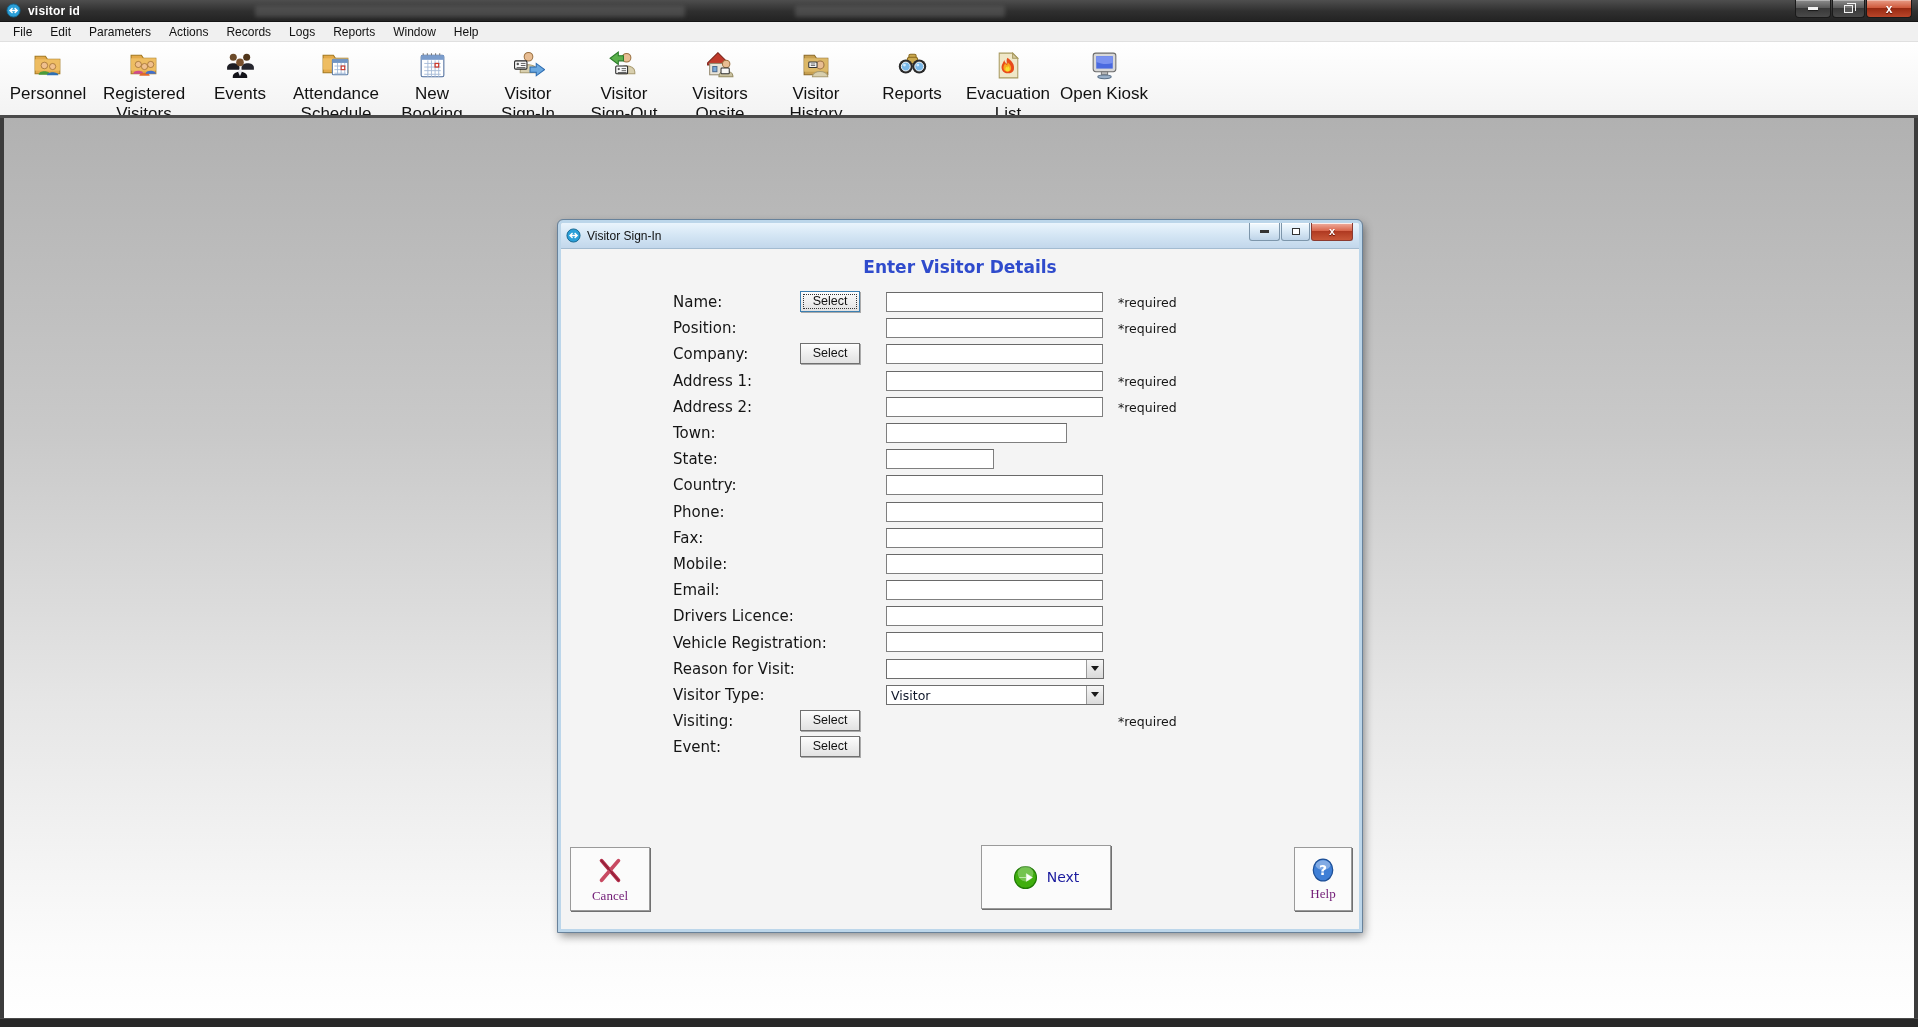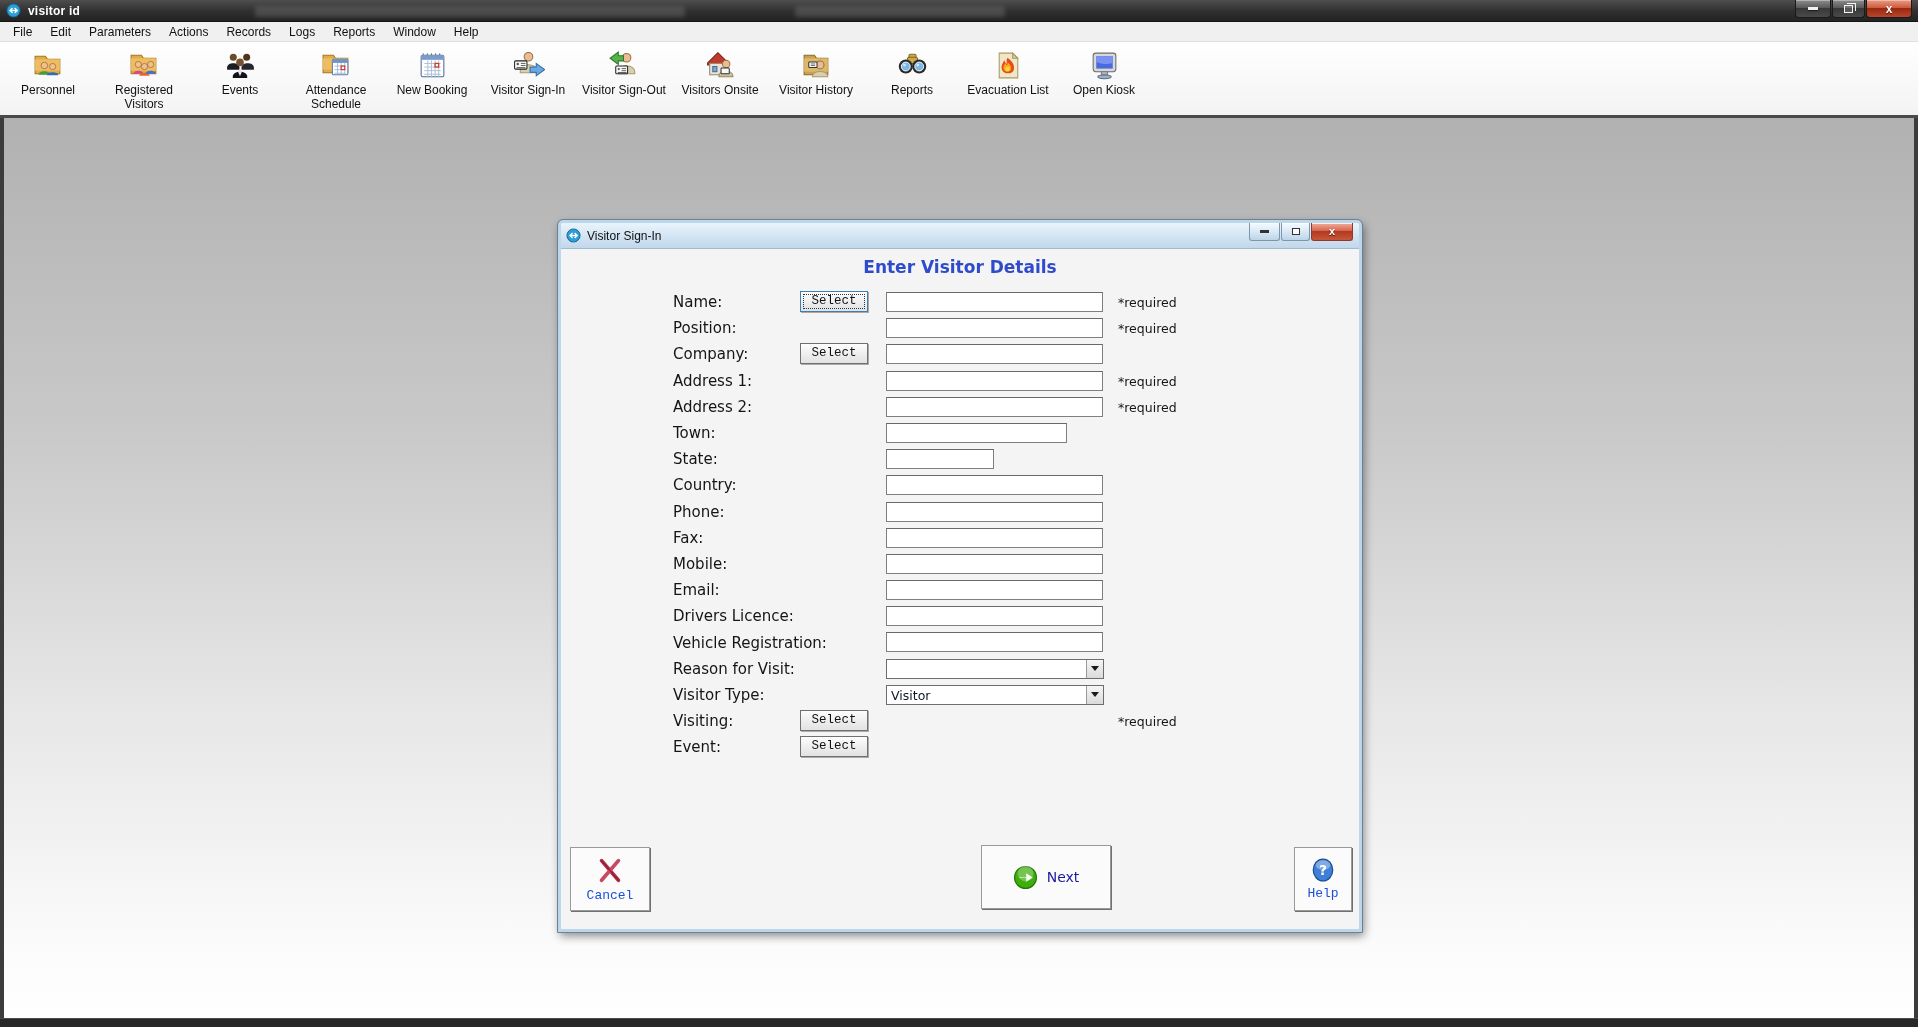--- a/index.html
+++ b/index.html
@@ -30,21 +30,21 @@
   
   .menubar { position:absolute; left:0; top:22px; width:1918px; height:20px; background:#f0f0f0;
     border-bottom:1px solid #e0e0e0; display:flex; align-items:center; padding-left:4px; }
   .menu-item { font-size:12px; color:#111; padding:15px 9px; cursor:default; }
 
   
   .toolbar { position:absolute; left:0; top:42px; width:1918px; height:73px;
     background:linear-gradient(#ffffff,#f3f3f3); display:flex; align-items:flex-start; padding-top:7px; }
   .tool-item { width:96px; display:flex; flex-direction:column; align-items:center; cursor:default; }
   .tool-item svg { width:33px; height:33px; }
-  .tool-label { font-size:12px; color:#111; text-align:center; line-height:1.15; margin-top:2px; max-width:88px; }
+  .tool-label { font-size:17px; color:#111; text-align:center; line-height:1.15; margin-top:2px; max-width:88px; }
   .tool-sep { position:absolute; left:0; top:115px; width:1918px; height:3px; background:#4a4a4a; }
 
   
   .client { position:absolute; left:0; top:118px; width:1918px; height:900px;
     background:linear-gradient(#b1b1b1, #c9c9c9 35%, #e6e6e6 65%, #fbfbfb 92%, #ffffff); }
   .edge-l { position:absolute; left:0; top:118px; width:4px; height:900px; background:#3c3c3c; }
   .edge-r { position:absolute; right:0; top:118px; width:4px; height:900px; background:#3c3c3c; }
   .bottombar { position:absolute; left:0; top:1018px; width:1918px; height:9px; background:#282828; border-top:1px solid #4a4a4a; }
 
   
@@ -67,23 +67,23 @@
   .dglyph-restore { width:8px; height:7px; border:1px solid #333; background:#fff; }
   .dglyph-x { color:#fff; font-size:11px; font-weight:bold; text-shadow:0 1px 1px #5a1005; line-height:1; }
 
   .dlg-heading { position:absolute; left:0; top:34px; width:798px; text-align:center;
     font-family:"DejaVu Sans", sans-serif; font-size:17px; font-weight:bold; color:#2f4bcc; }
 
   .form { position:absolute; left:0; top:66px; width:798px; }
   .frow { position:relative; height:26.2px; }
   .flabel { position:absolute; left:112px; top:50%; transform:translateY(-50%);
     font-family:"DejaVu Sans", sans-serif; font-size:15px; color:#151515; white-space:nowrap; }
-  .select-btn { position:absolute; left:239px; top:2px; width:68px; height:21px;
+  .select-btn { position:absolute; left:239px; top:2px; width:60px; height:21px;
     background:linear-gradient(#fdfdfd,#ececec 60%,#e2e2e2); border:1px solid #707070;
-    box-shadow:1px 1px 0 rgba(0,0,0,.3); font-family:Liberation Mono, monospace; font-size:12.5px;
+    box-shadow:1px 1px 0 rgba(0,0,0,.3); font-family:Liberation Sans, sans-serif; font-size:12.5px;
     color:#111; text-align:center; line-height:19px; cursor:pointer; }
   .select-btn.focused { border-color:#3c7fb1; outline:1px dotted #333; outline-offset:-4px; }
   .tinput { position:absolute; left:325px; top:3px; height:20px; width:217px;
     border:1px solid #7f7f7f; border-top-color:#696969; background:#fff;
     font-family:"DejaVu Sans", sans-serif; font-size:12.5px; padding:0 3px; }
   .tinput.medium { width:181px; } .tinput.small { width:108px; } .tinput.xsmall { width:84px; }
   .combo { position:absolute; left:325px; top:3px; width:218px; height:20px;
     border:1px solid #6d6d6d; background:#fff; display:flex; }
   .combo-val { flex:1; font-family:"DejaVu Sans", sans-serif; font-size:12.5px; color:#0f172a;
     padding:2px 0 0 4px; overflow:hidden; white-space:nowrap; }
@@ -92,21 +92,21 @@
   .combo-arrow:after { content:""; width:0; height:0; border:4px solid transparent; border-top:5px solid #1a1a1a; margin-top:4px; }
   .freq { position:absolute; left:557px; top:50%; transform:translateY(-50%);
     font-family:"DejaVu Sans", sans-serif; font-size:12.5px; color:#151515; }
 
   
   .action-btn { position:absolute; background:#fbfbfb; border:1px solid #9a9a9a;
     box-shadow:1px 1px 0 #707070; display:flex; align-items:center; justify-content:center; cursor:pointer; }
   .btn-cancel { left:9px;  top:624px; width:80px;  height:64px; flex-direction:column; }
   .btn-next   { left:420px; top:622px; width:130px; height:64px; flex-direction:row; gap:9px; }
   .btn-help   { left:733px; top:624px; width:58px;  height:64px; flex-direction:column; }
-  .abtn-label { font-family:Liberation Mono, monospace; font-size:13px; color:#1d4ed8; margin-top:3px; }
+  .abtn-label { font-family:Liberation Serif, serif; font-size:13px; color:#701a75; margin-top:3px; }
   .next-label { font-family:"DejaVu Sans", sans-serif; font-size:14px; color:#1a1a9e; }
   .btn-cancel svg { width:30px; height:30px; }
   .btn-next svg { width:25px; height:25px; }
   .btn-help svg { width:26px; height:26px; }
 </style>
 </head>
 <body>
 
 <div id="stage">
 

